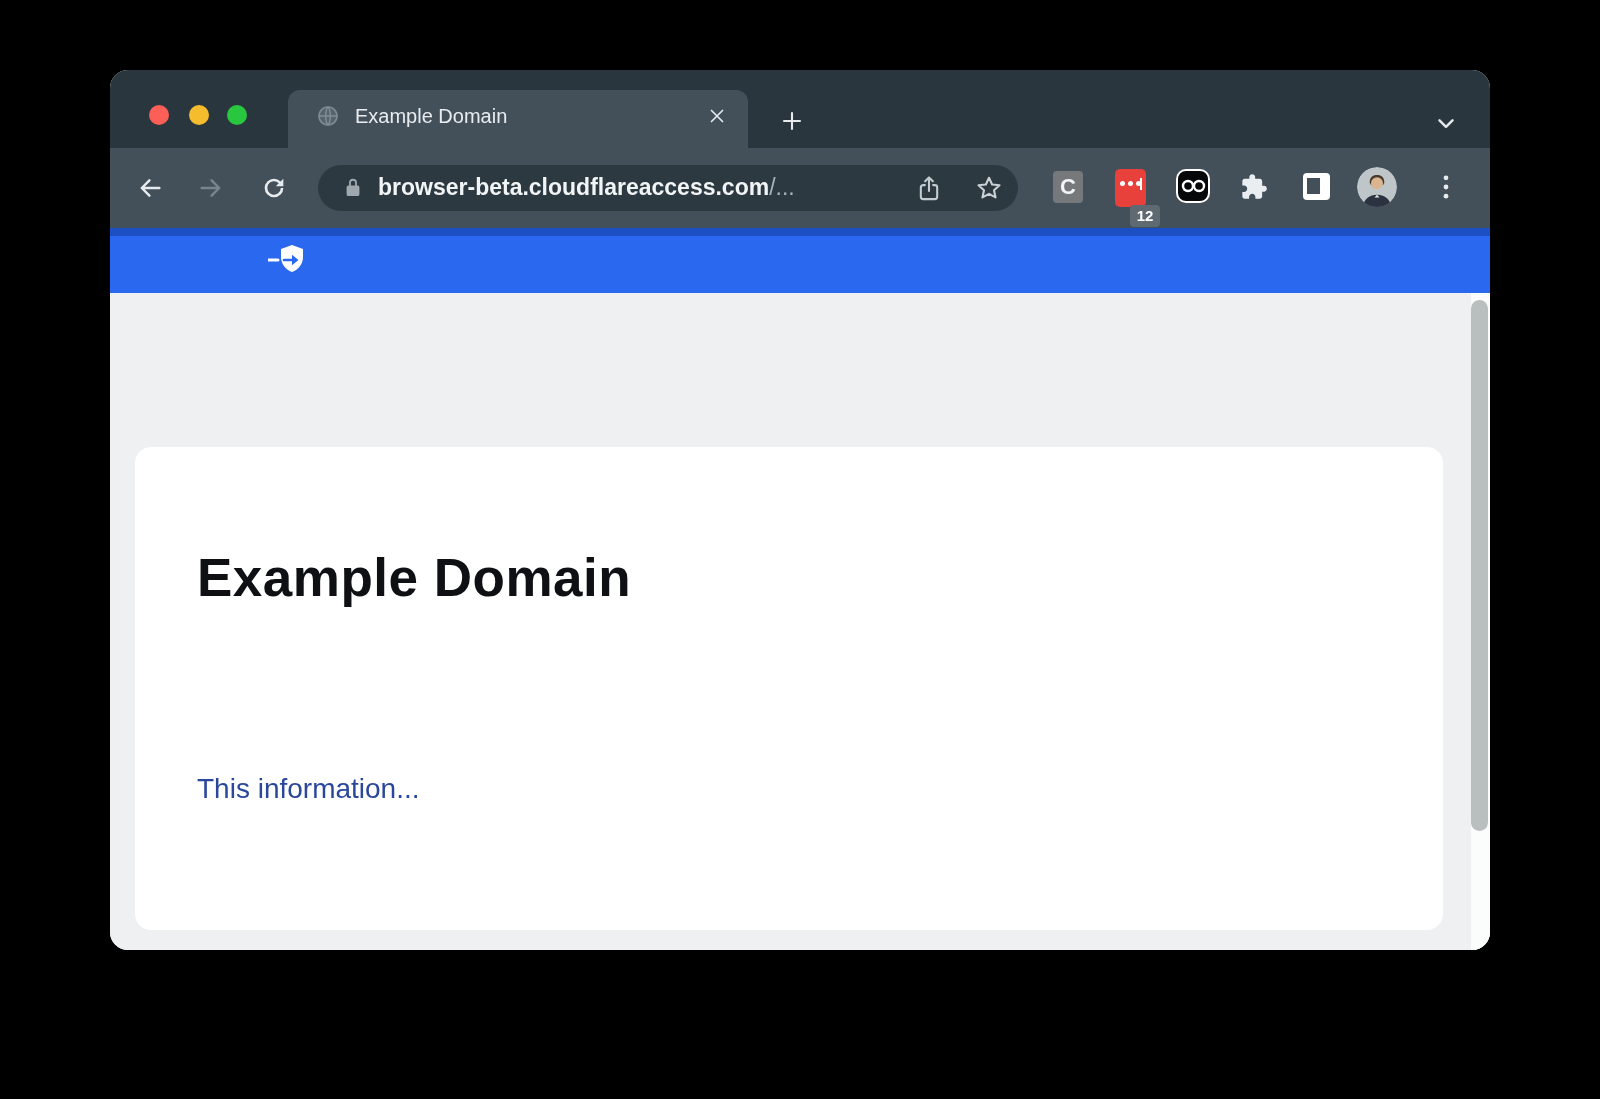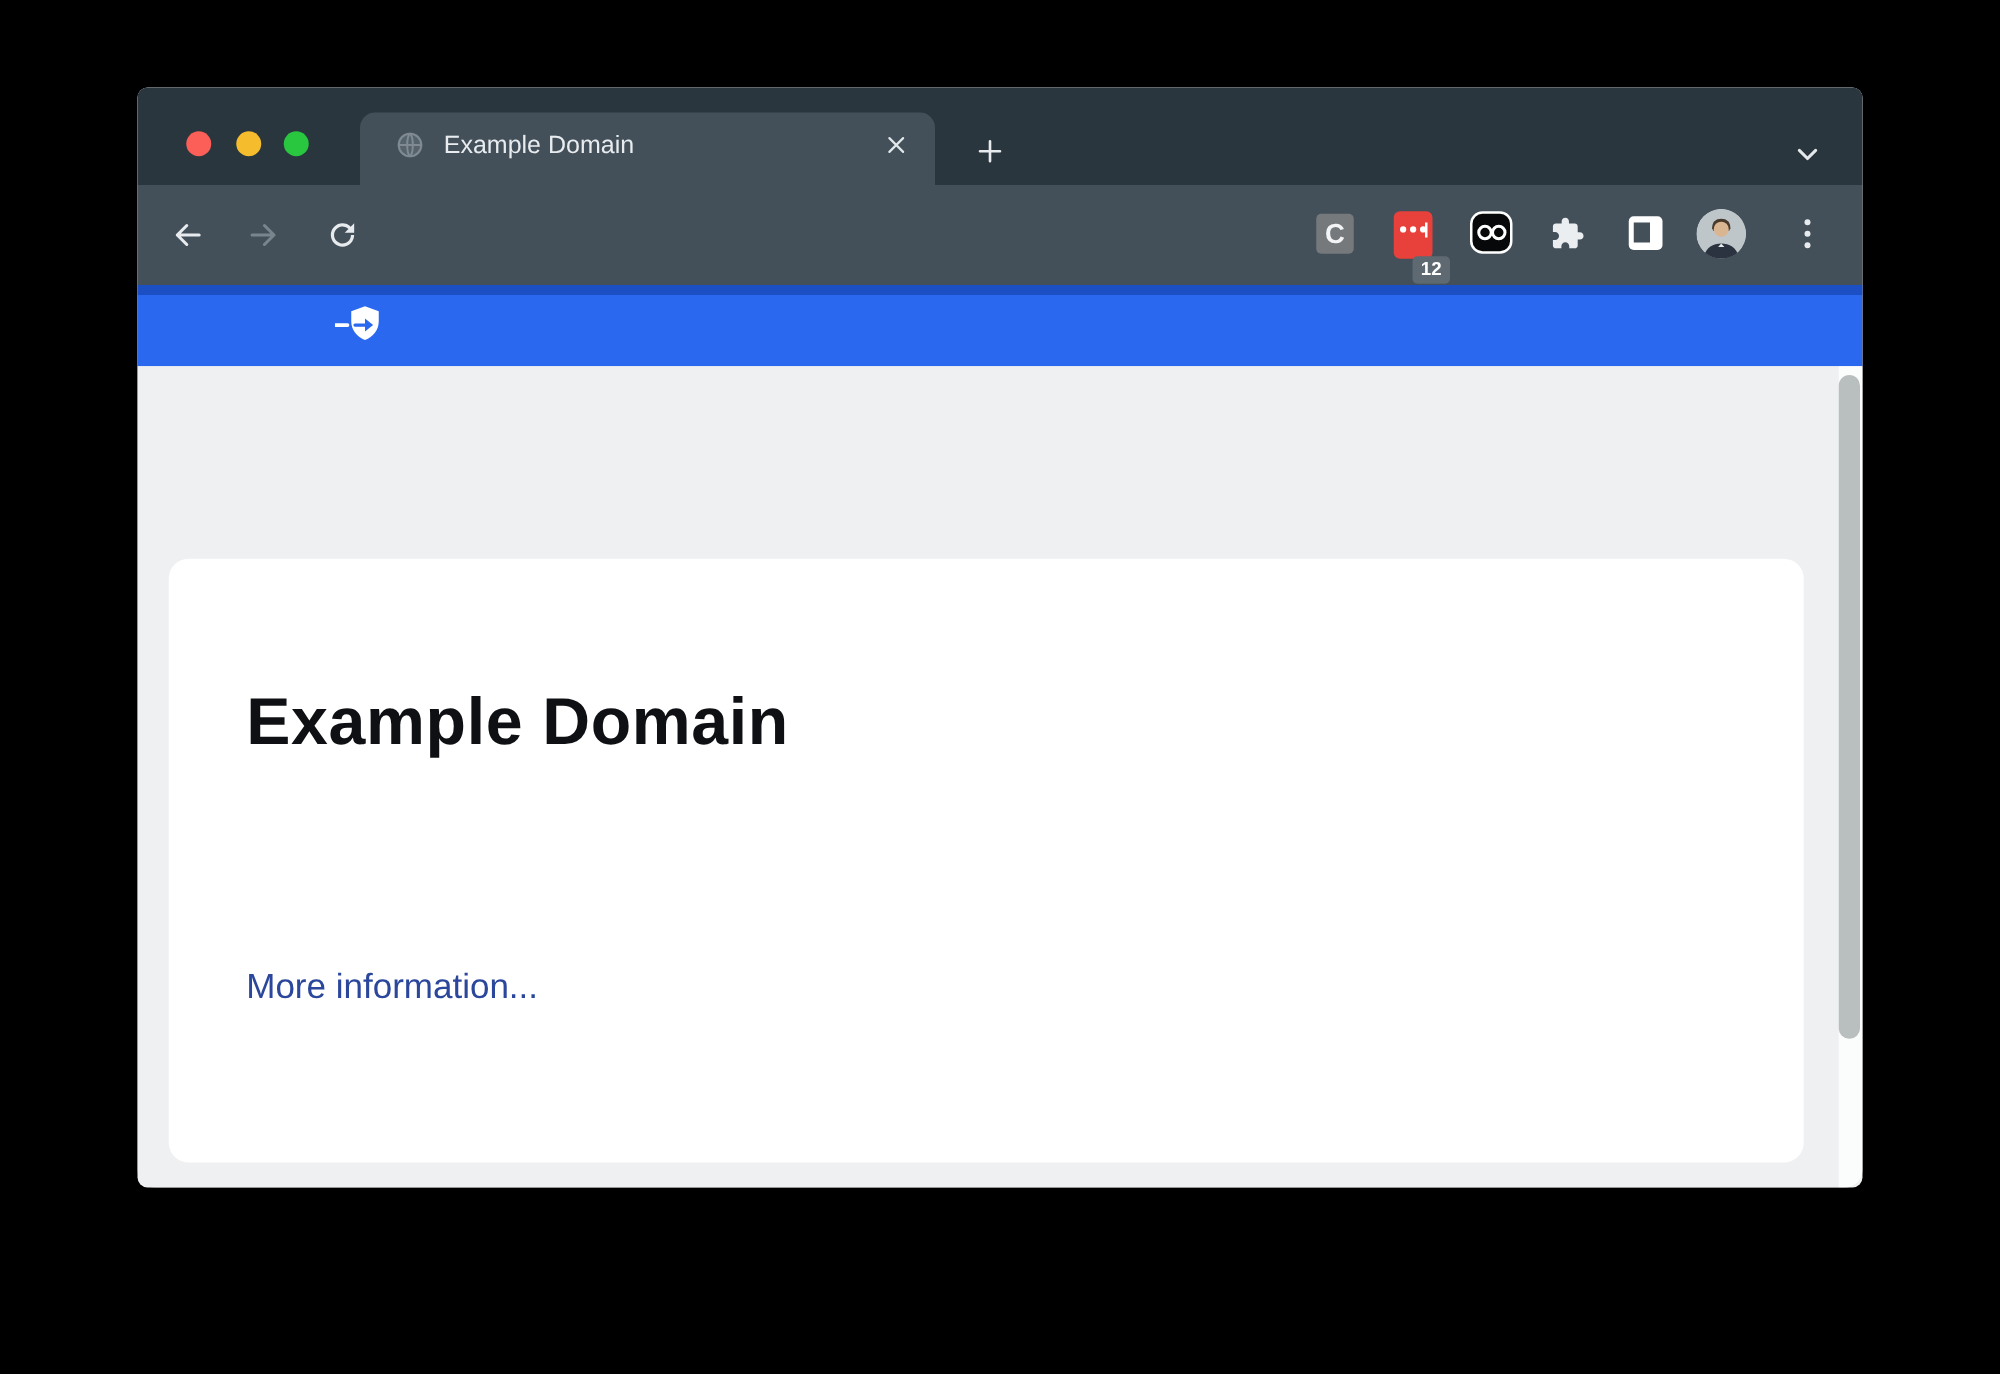--- a/index.html
+++ b/index.html
@@ -1,20 +1,20 @@
 <!DOCTYPE html>
 <html><head>
 <meta charset="utf-8">
 <style>
   * { margin:0; padding:0; box-sizing:border-box; }
   html,body { width:1600px; height:1099px; background:#000; overflow:hidden;
               font-family:"Liberation Sans", sans-serif; }
 
   .window { position:absolute; left:110px; top:70px; width:1380px; height:880px;
-            border-radius:8px; overflow:hidden; background:#EFF0F2; }
+            border-radius:18px; overflow:hidden; background:#EFF0F2; }
 
   
   .tabstrip { position:absolute; left:0; top:0; width:100%; height:78px; background:#2A363E; }
   .traffic { position:absolute; top:35px; width:20px; height:20px; border-radius:50%; }
   .t-red    { left:39px;  background:#FB5F57; }
   .t-yellow { left:79px;  background:#F5BD2E; }
   .t-green  { left:117px; background:#28C73F; }
 
   .tab { position:absolute; left:178px; top:20px; width:460px; height:58px;
          background:#43505A; border-radius:12px 12px 0 0; }
@@ -137,20 +137,42 @@
       <svg viewBox="0 0 24 24" width="28" height="28">
         <path d="M4 12h15M12.5 5.5L19 12l-6.5 6.5" fill="none" stroke="#79858D" stroke-width="2.1" stroke-linecap="round" stroke-linejoin="round"></path>
       </svg>
     </span>
     <span class="nav-btn btn-reload">
       <svg viewBox="0 0 24 24" width="28" height="28">
         <path d="M17.65 6.35A7.95 7.95 0 0 0 12 4a8 8 0 1 0 8 8h-2.2a5.8 5.8 0 1 1-1.7-4.1L13.5 10.5H20V4l-2.35 2.35z" fill="#E7EBEE"></path>
       </svg>
     </span>
 
+    <div class="omnibox">
+      <span class="omni-lock">
+        <svg viewBox="0 0 24 24" width="22" height="22">
+          <path d="M12 2a4.3 4.3 0 0 0-4.3 4.3V9.2H7a2 2 0 0 0-2 2v7.6a2 2 0 0 0 2 2h10a2 2 0 0 0 2-2v-7.6a2 2 0 0 0-2-2h-.7V6.3A4.3 4.3 0 0 0 12 2zm-2.3 7.2V6.3a2.3 2.3 0 1 1 4.6 0v2.9h-4.6z" fill="#9FA8AE"></path>
+        </svg>
+      </span>
+      <span class="omni-url"><span>browser-beta.cloudflareaccess.com</span><span class="omni-path">/...</span></span>
+      <span class="omni-share">
+        <svg viewBox="0 0 24 24" width="28" height="28">
+          <g fill="none" stroke="#C3CBD1" stroke-width="1.8" stroke-linecap="round" stroke-linejoin="round">
+            <path d="M8.5 9.5H7a2 2 0 0 0-2 2v8a2 2 0 0 0 2 2h10a2 2 0 0 0 2-2v-8a2 2 0 0 0-2-2h-1.5"></path>
+            <path d="M12 14.5V3.2"></path>
+            <path d="M8.7 6.3L12 3l3.3 3.3"></path>
+          </g>
+        </svg>
+      </span>
+      <span class="omni-star">
+        <svg viewBox="0 0 24 24" width="28" height="28">
+          <path d="M12 3.2l2.7 5.8 6.3.7-4.7 4.2 1.3 6.2L12 17l-5.6 3.1 1.3-6.2L3 9.7l6.3-.7z" fill="none" stroke="#C9D1D6" stroke-width="1.8" stroke-linejoin="round"></path>
+        </svg>
+      </span>
+    </div>
 
     <div class="ext-btn ext-c">C</div>
 
     <div class="ext-btn ext-red">
       <span class="ext-red-dots">
           <i></i>
           <i></i>
           <i></i>
         </span>
       <span class="ext-red-bar"></span>
@@ -204,17 +226,17 @@
       </svg>
     </span>
   </div>
 
   <div class="content">
     <div class="scroll-track"></div>
     <div class="scroll-thumb"></div>
 
     <div class="card">
       <h1 class="page-heading">Example Domain</h1>
-      <a class="page-link" href="#">More information...</a>
+      <a class="page-link" href="#">This information...</a>
     </div>
   </div>
 
 </div>
 
 </body></html>

